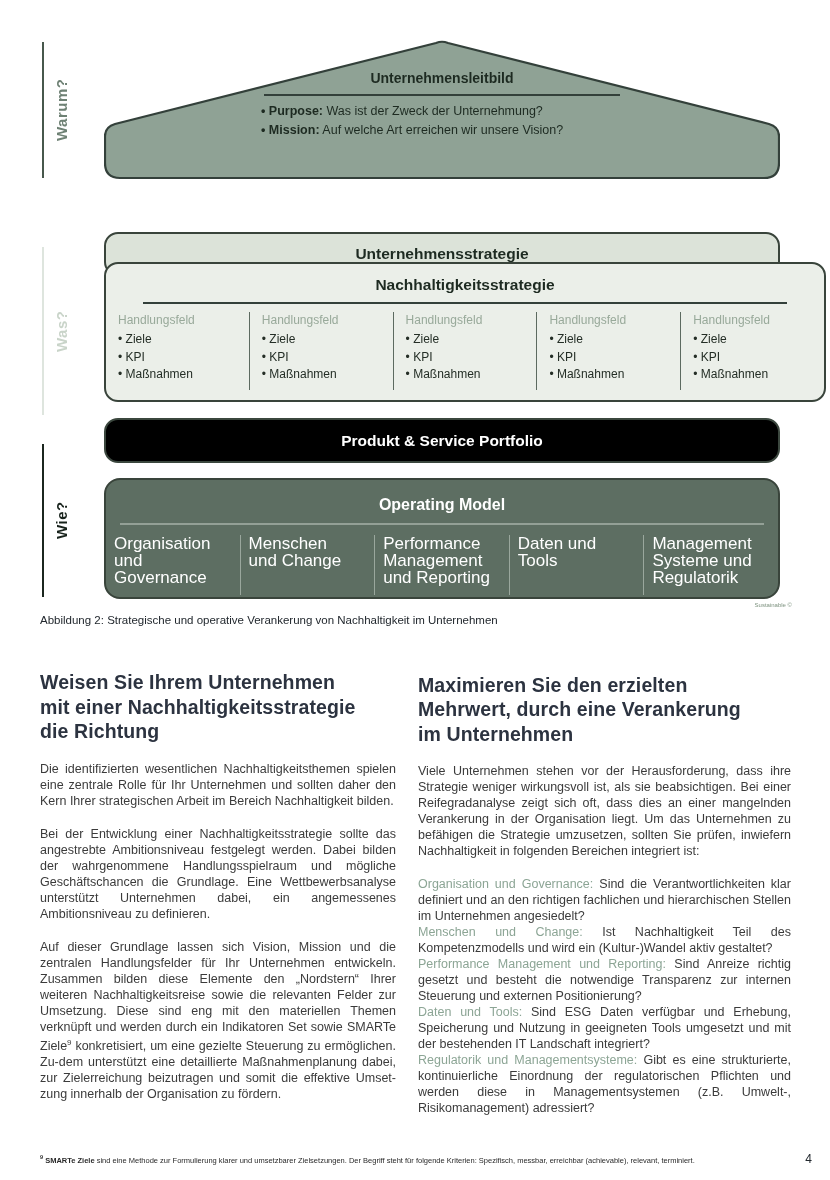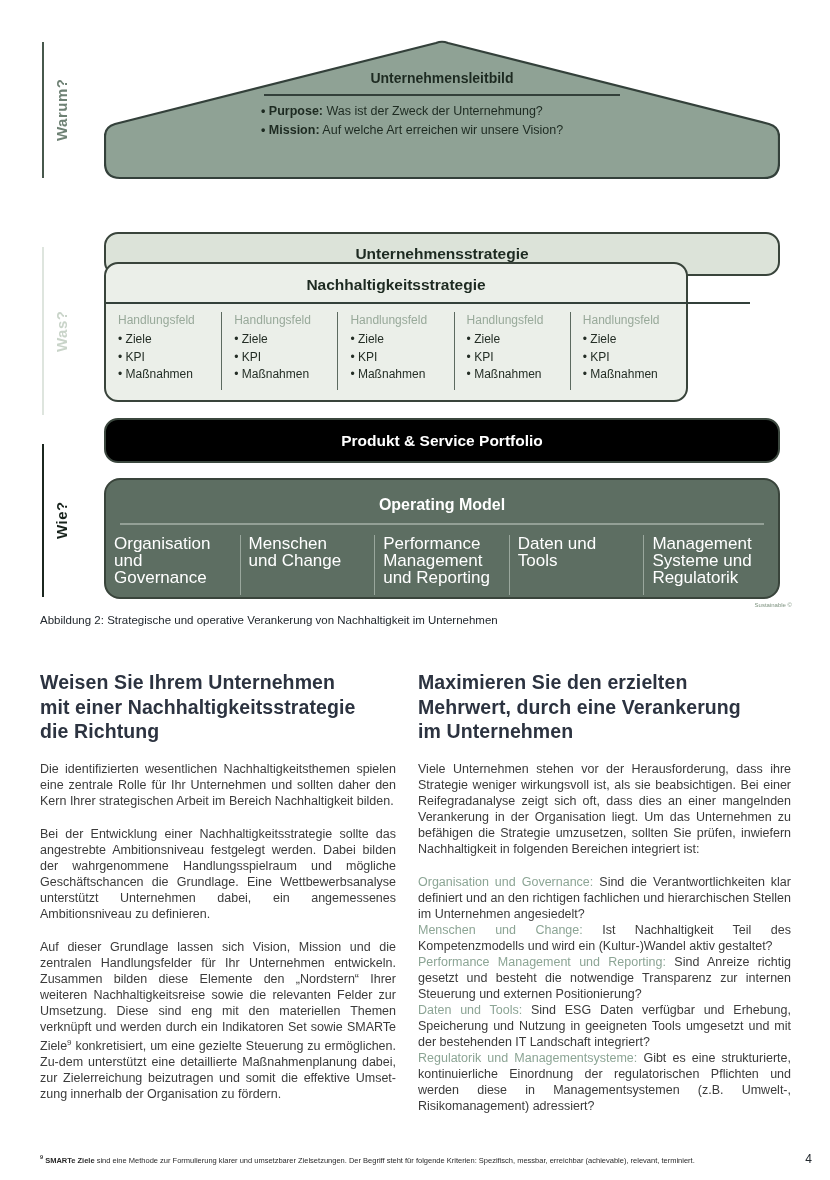--- a/index.html
+++ b/index.html
@@ -29,21 +29,21 @@
   .house-sep { width:356px; height:2px; background:#33403a; margin:8px auto 0 auto; }
   .house-bullets { margin-top:6px; padding-left:157px; font-size:12.5px; line-height:19px; }
   .house-bullets .b-row::before { content:"• "; font-weight:700; }
   .b-lead { font-weight:700; }
 
   
   .bar1 { position:absolute; left:104px; top:200px; width:676px; height:44px; background:#dce3d9;
           border:2px solid #39443b; border-radius:14px; display:flex; align-items:center; justify-content:center;
           font-size:15.5px; font-weight:700; color:#1d2a21;margin-top:32px; }
 
-  .box2 { position:absolute; left:104px; top:262px; width:584px; height:140px; background:#ebefe9;
+  .box2 { position:absolute; left:104px; top:262px; width:722px; height:140px; background:#ebefe9;
           border:2px solid #39443b; border-radius:14px; color:#242e26; }
   .box2-title { text-align:center; margin-top:12px; font-size:15.5px; font-weight:700; color:#1d2a21; }
   .box2-sep { width:644px; height:1.5px; background:#33403a; margin:8px auto 0 auto; }
   .box2-cols { display:flex; margin-top:8px; height:78px; }
   .hf-col { flex:1; padding-left:12px; font-size:12px; line-height:17.5px; }
   .hf-col + .hf-col { border-left:1px solid #5c6a60; }
   .hf-header { color:#98a99a; margin-bottom:2px; }
   .hf-item::before { content:"• "; }
 
   .bar3 { position:absolute; left:104px; top:418px; width:676px; height:45px; background:#000000;
@@ -56,21 +56,21 @@
   .op-sep { width:644px; height:1.5px; background:#93a096; margin:9px auto 0 auto; }
   .op-cols { display:flex; margin-top:10px; height:60px; }
   .op-col { flex:1; padding-left:8px; font-size:17px; line-height:17px; white-space:pre-line; }
   .op-col + .op-col { border-left:1px solid #9aa79d; }
 
   .watermark { position:absolute; right:38px; top:602px; font-size:6px; color:#7d927f; }
 
   .caption { position:absolute; left:40px; top:614px; width:740px; font-size:11.5px; font-weight:400; color:#22282e; }
 
   
-  .columns { position:absolute; left:40px; top:670px; width:751px; display:flex; gap:22px; }
+  .columns { position:absolute; left:40px; top:670px; width:751px; display:flex; gap:22px;align-items:center; }
   .col-left { width:356px; }
   .col-right { width:373px; }
   .col-heading { font-size:19.5px; line-height:24.5px; font-weight:700; color:#2c3340; white-space:pre-line;
                  margin-bottom:17px; letter-spacing:.1px; }
   .body-p { font-size:12.5px; line-height:16px; text-align:justify; margin-bottom:17px; color:#3b3b3b; }
   .body-p sup { font-size:8px; }
   .item-lead { color:#8ca595; }
   .items .body-p { margin-bottom:0; }
 
   

